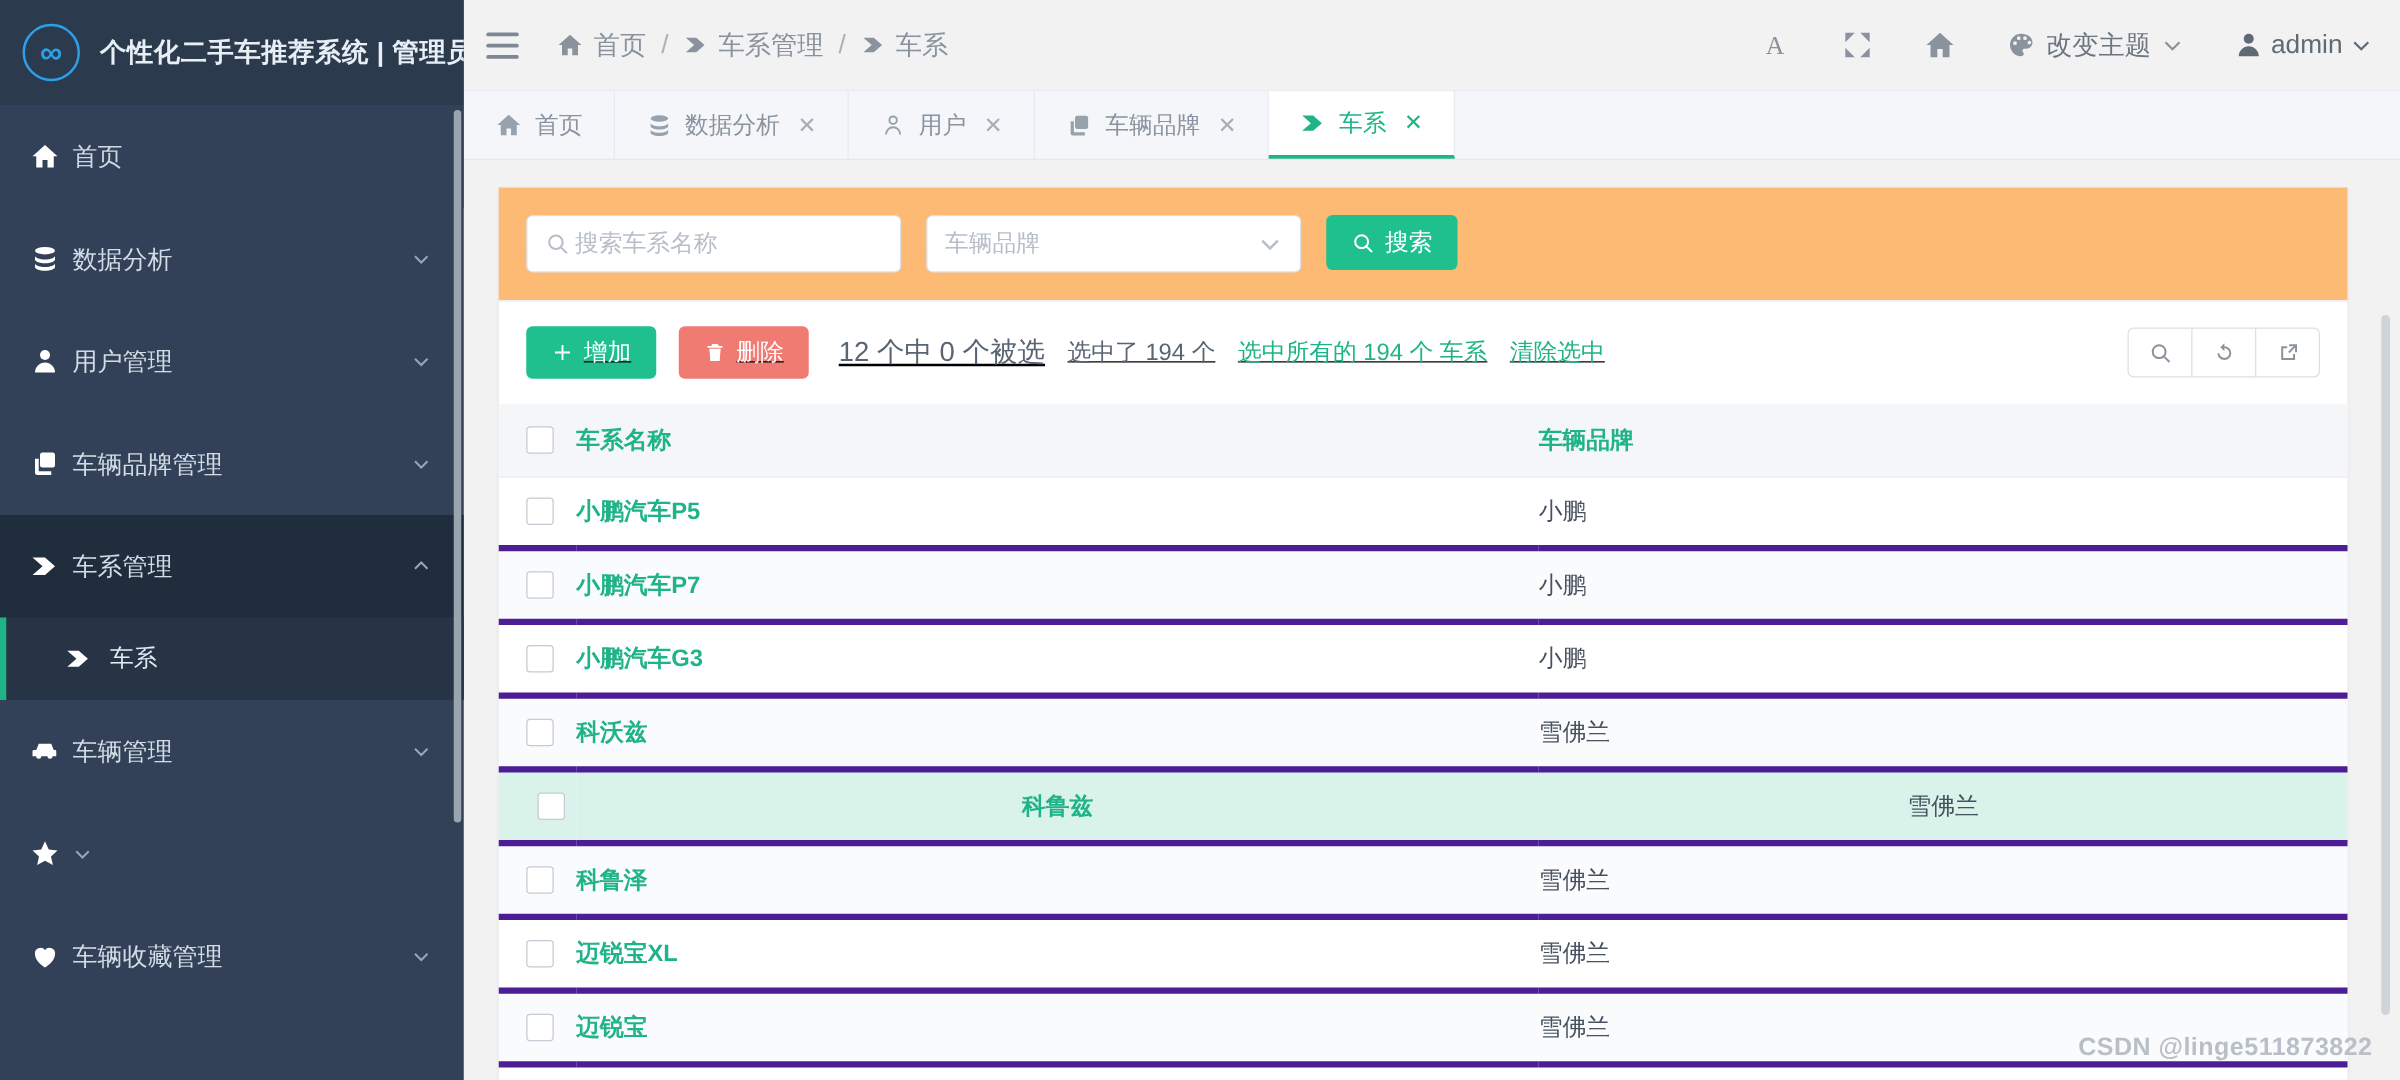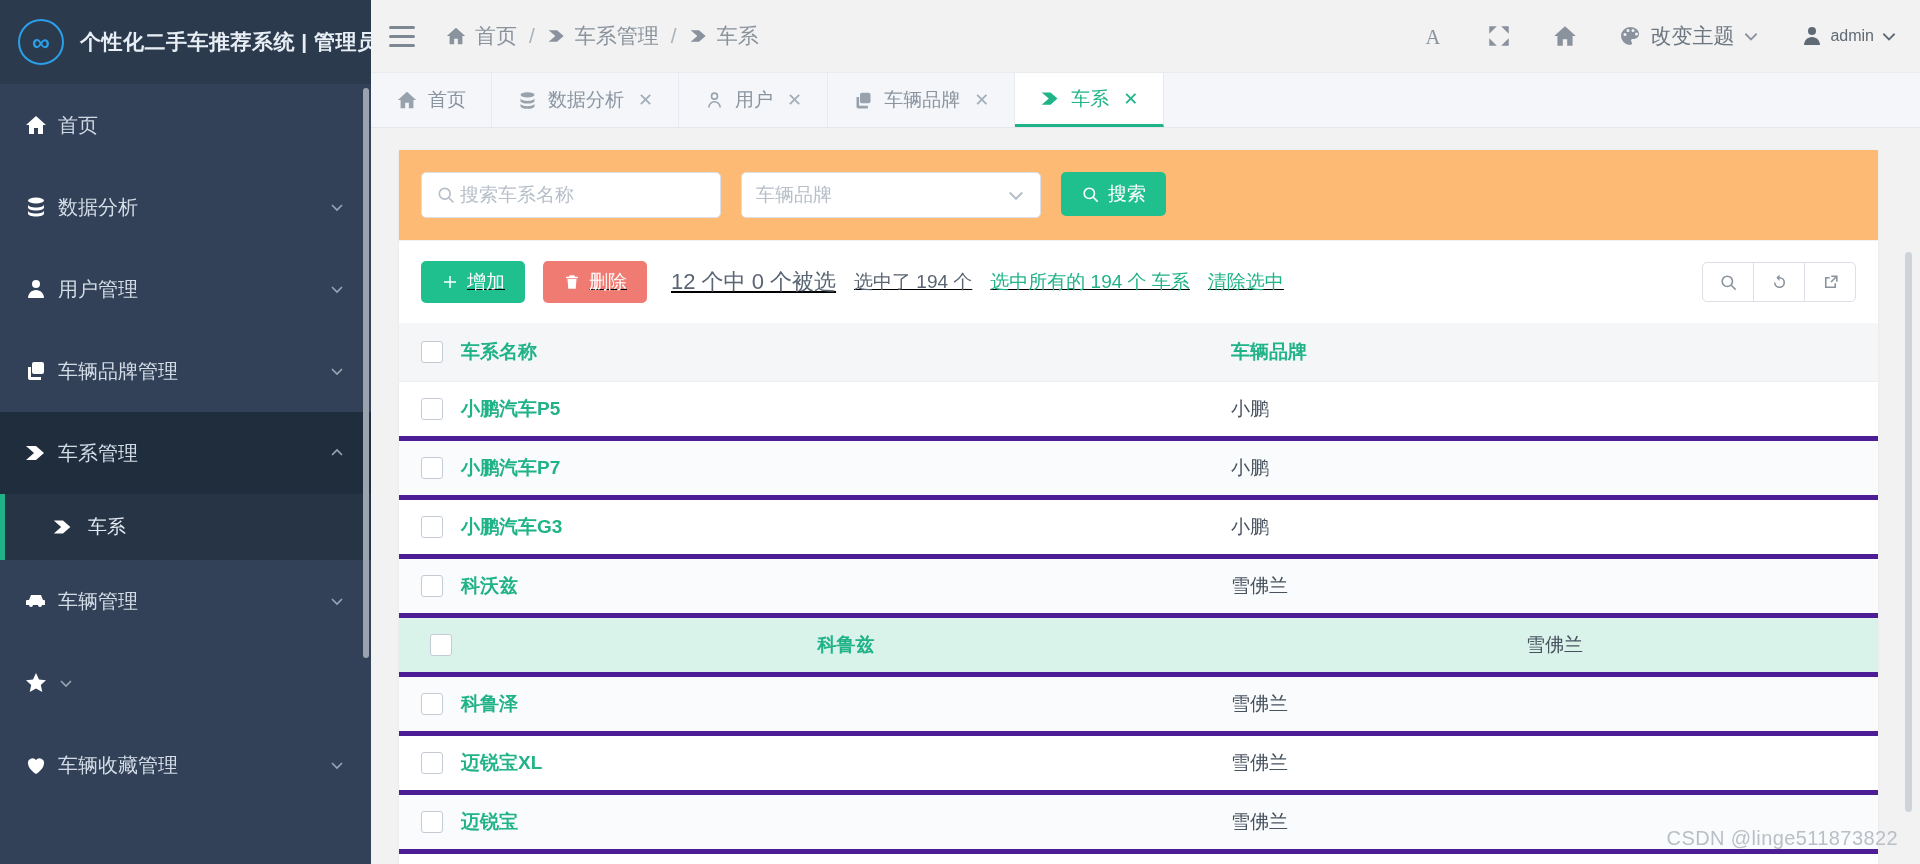--- a/index.html
+++ b/index.html
@@ -75,21 +75,21 @@
   .crumbs { display:flex; align-items:center; gap:10px; font-size: 21px; color:#8a939d; }
   .crumbs .ci { display:flex; align-items:center; gap:8px; cursor:pointer; }
   .crumbs svg { fill:#8a939d; }
   .crumbs .sep { color:#a9b2bb; padding: 0 2px; }
   .topright { margin-left:auto; display:flex; align-items:center; gap: 40px; }
   .ticon { cursor:pointer; display:flex; align-items:center; }
   .ticon svg { fill:#8a939d; }
   .theme-sel { display:flex; align-items:center; gap:8px; font-size:21px;
                color:#6c7680; cursor:pointer; }
   .theme-sel svg { fill:#8a939d; }
-  .user-sel { display:flex; align-items:center; gap:6px; font-size:16px;
+  .user-sel { display:flex; align-items:center; gap:6px; font-size:21px;
               color:#5f6a74; cursor:pointer; }
   .user-sel svg { fill:#5f6a74; }
 
   .tabsbar {
     height: 56px; flex: 0 0 56px; background:#f4f6f9; display:flex;
     align-items:stretch; border-bottom: 1px solid #e4e7ed;
     border-top: 1px solid #e9ecef;
   }
   .tab {
     display:flex; align-items:center; gap:10px; padding: 0 25px;
@@ -166,21 +166,21 @@
     width:22px; height:22px; border:1.5px solid #c4cbd4; border-radius:3px;
     background:#fff; display:inline-block; cursor:pointer; vertical-align:middle;
   }
 
   .vscroll {
     position:absolute; right: 8px; top: 124px; width: 7px; height: 560px;
     background: #cfd4da; border-radius: 4px;
   }
   .watermark {
     position:absolute; right: 22px; bottom: 14px; font-size: 20px;
-    color:#b9bfc6; letter-spacing:.4px;
+    color:#b9bfc6; letter-spacing:.4px;font-weight:bold;
   }
 </style>
 </head>
 <body>
 
 <div class="app">
 
   <aside class="sidebar">
     <div class="brand">
       <div class="brand-logo">

